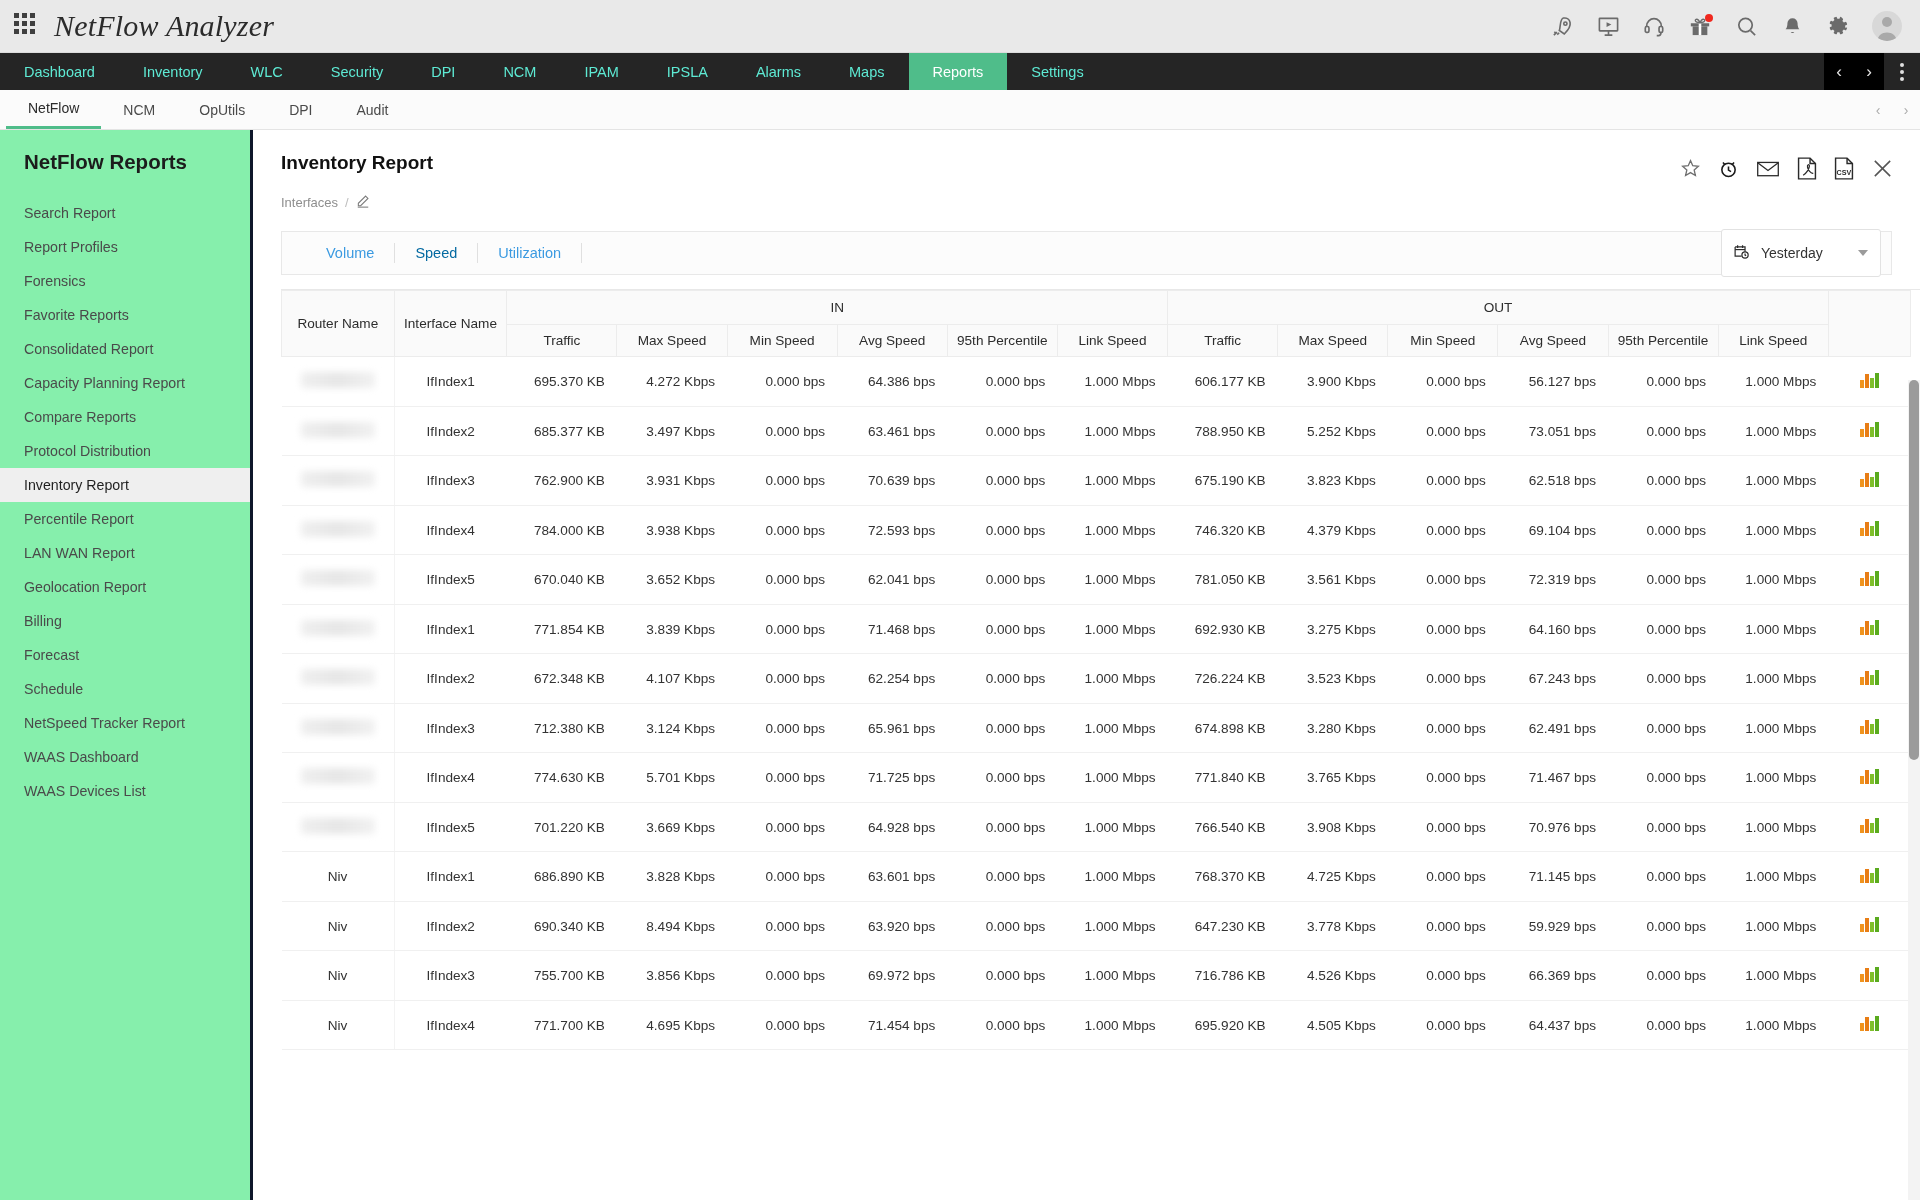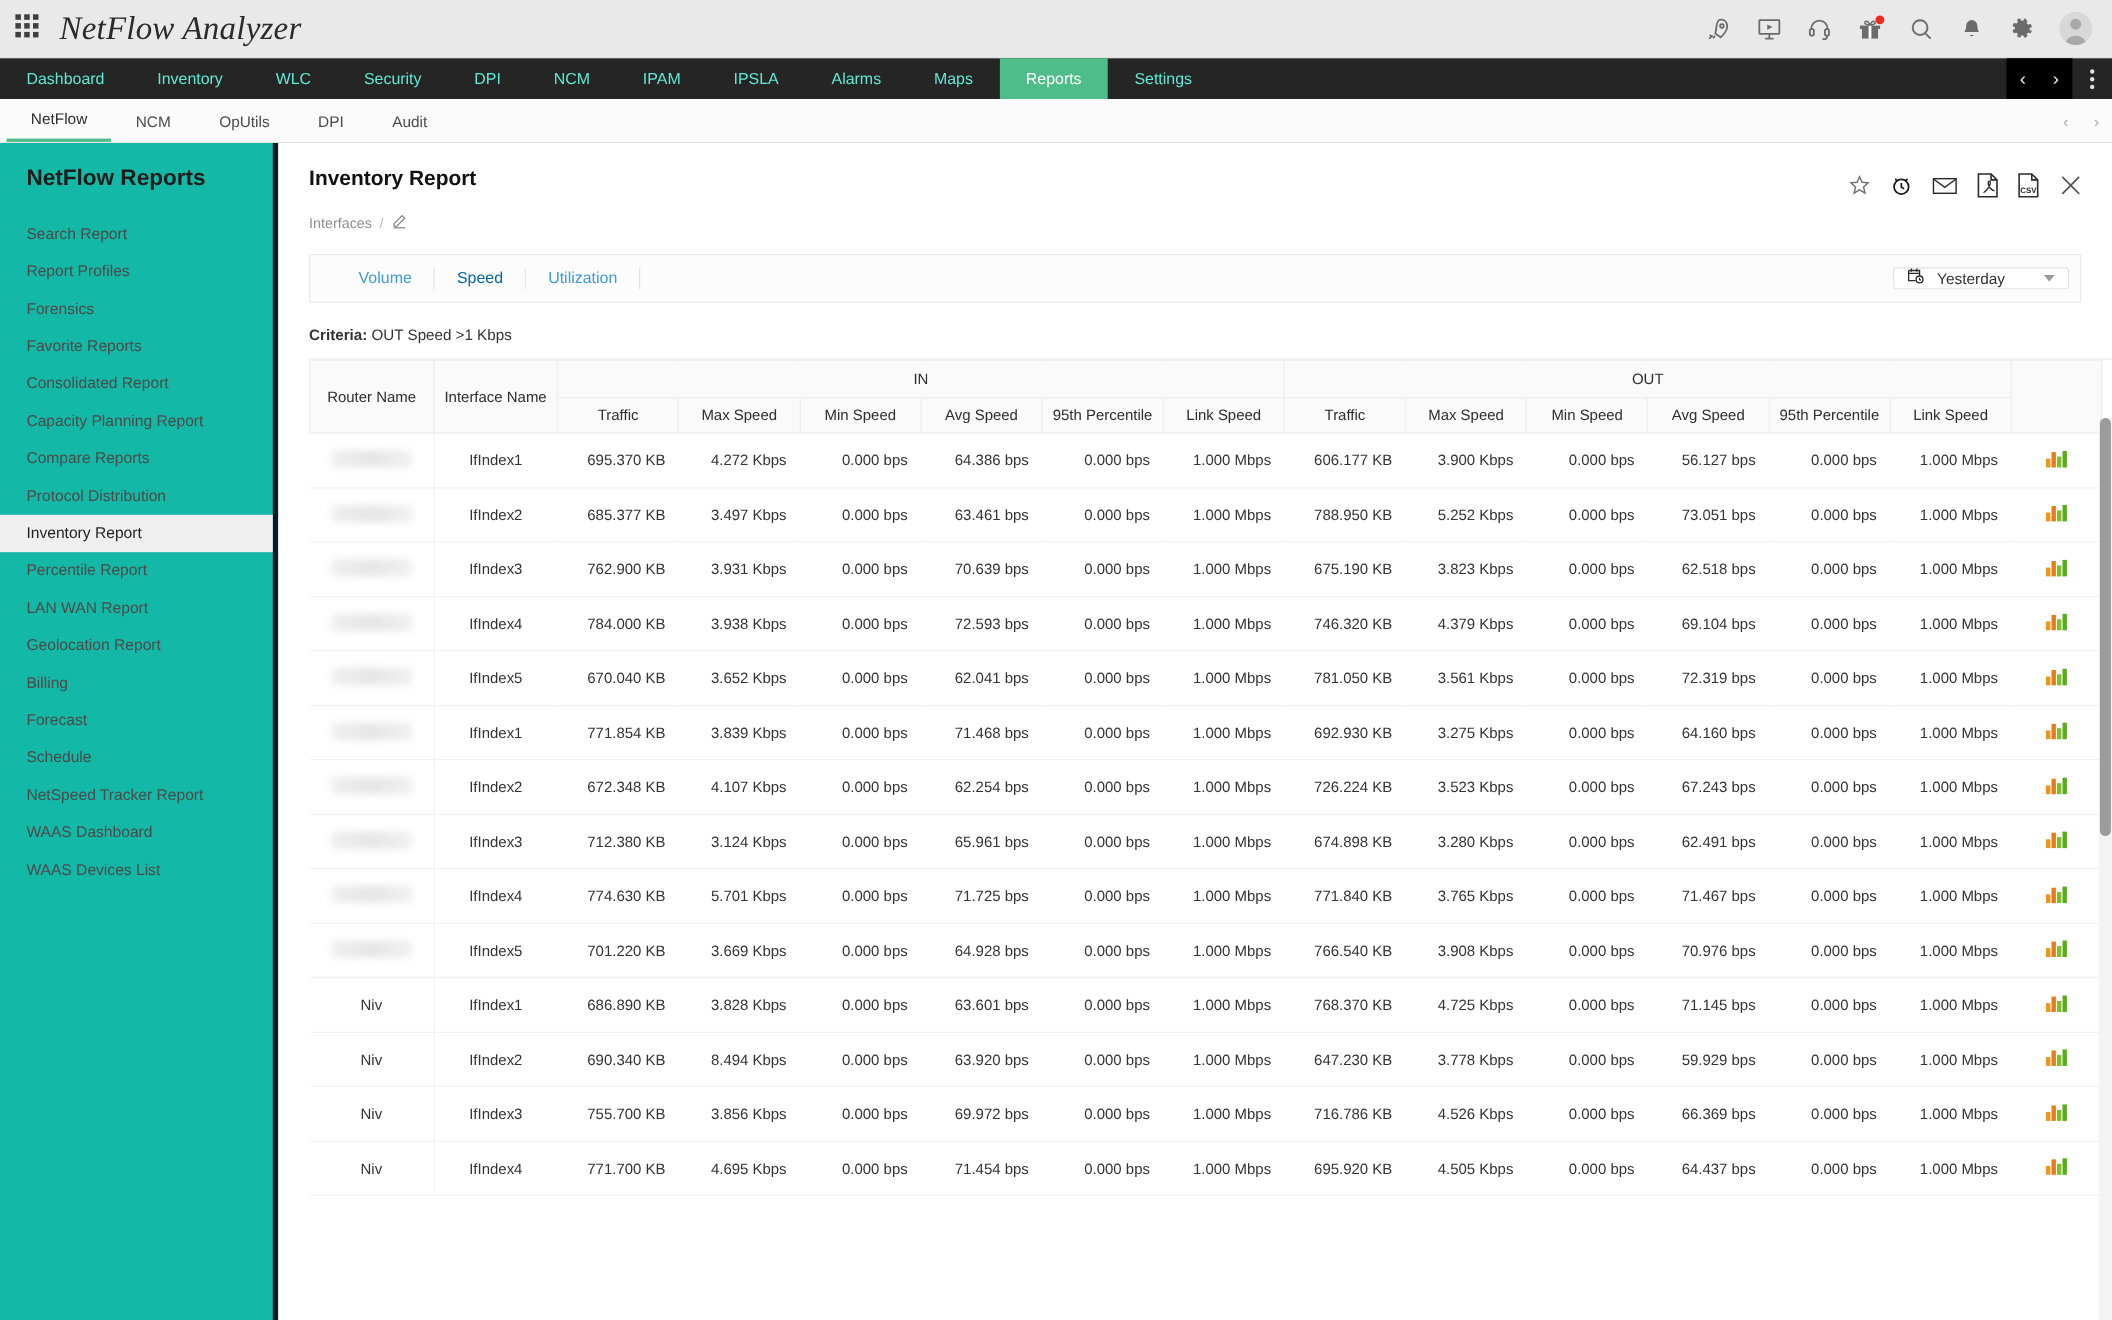--- a/index.html
+++ b/index.html
@@ -54,22 +54,22 @@
     padding: 0 22px; display: flex; align-items: center; }
   .subnav a.active { color: #2b2b2b; border-bottom: 3px solid #4fbd8a; font-weight: 400; }
   .subnav .sp { flex: 1; }
   .subnav .arr { width: 28px; display: flex; align-items: center;
     justify-content: center; color: #aaa; font-size: 14px; cursor: pointer; }
 
   
   .body-wrap { display: flex; height: calc(1200px - 53px - 37px - 40px); }
 
   
-  .sidebar { width: 253px; flex: 0 0 253px; background: #14b8a6;
-    border-right: 5px solid #0f172a; padding-top: 20px; }
+  .sidebar { width: 253px; flex: 0 0 253px; background: #86efac;
+    border-right: 3px solid #0f172a; padding-top: 20px; }
   .sidebar h2 { font-size: 20.5px; color: #1c1c1c; font-weight: bold;
     padding: 0 24px; margin-bottom: 22px; }
   .side-item { font-size: 14.2px; color: #4a4a4a; padding: 9px 24px; cursor: pointer; }
   .side-item.active { background: #efefef; color: #1f1f1f; }
 
   
   .content { flex: 1; min-width: 0; position: relative; background: #fff;
     display: flex; flex-direction: column; }
   .rpt-head { padding: 22px 26px 0 28px; display: flex; align-items: flex-start; }
   .rpt-title { font-size: 19px; font-weight: bold; color: #111; }
@@ -81,21 +81,21 @@
   .hicon { cursor: pointer; display: flex; align-items: center; justify-content: center; }
 
   .tabsrow { margin: 20px 28px 0 28px; border: 1px solid #e8e8e8;
     background: #fcfcfc; height: 44px; display: flex; align-items: center; padding-left: 24px; }
   .vtab { font-size: 14.5px; padding: 0 20px; color: #3b9ae1; cursor: pointer;
     line-height: 20px; border-right: 1px solid #e0e0e0; }
   .vtab:last-of-type { border-right: none; }
   .vtab.active { color: #0369a1; }
   .tabs-sp { flex: 1; }
   .datepick { display: flex; align-items: center; gap: 11px; background: #fff;
-    border: 1px solid #e2e2e2; border-radius: 3px; height: 20px;
+    border: 1px solid #e2e2e2; border-radius: 3px; height: 48px;
     padding: 0 12px 0 11px; margin-right: 10px; min-width: 160px; cursor: pointer; }
   .datepick .dlabel { font-size: 14px; color: #333; flex: 1; }
   .caret { width: 0; height: 0; border-left: 5px solid transparent;
     border-right: 5px solid transparent; border-top: 6px solid #9b9b9b; }
 
   .criteria { margin: 22px 28px 0 28px; font-size: 13.8px; color: #333; }
   .criteria b { font-weight: bold; }
 
   
   .tablewrap { margin: 14px 0 0 28px; flex: 1; overflow: hidden;
@@ -352,24 +352,20 @@
             <path d="M6.5 3v4M13.5 3v4"></path>
             <circle cx="17" cy="17" r="4.4"></circle>
               <path d="M17 14.8v2.3l1.5 1"></path>
           </svg>
         </span>
         <span class="dlabel">Yesterday</span>
         <span class="caret"></span>
       </div>
     </div>
 
-    <div class="criteria">
-      <b>Criteria:</b>
-      <span>OUT Speed &gt;1 Kbps</span>
-    </div>
 
     <div class="tablewrap">
       <table>
         <colgroup>
           <col class="c-rn">
             <col class="c-in">
           <col class="c-d">
             <col class="c-d">
             <col class="c-d">
             <col class="c-d">

